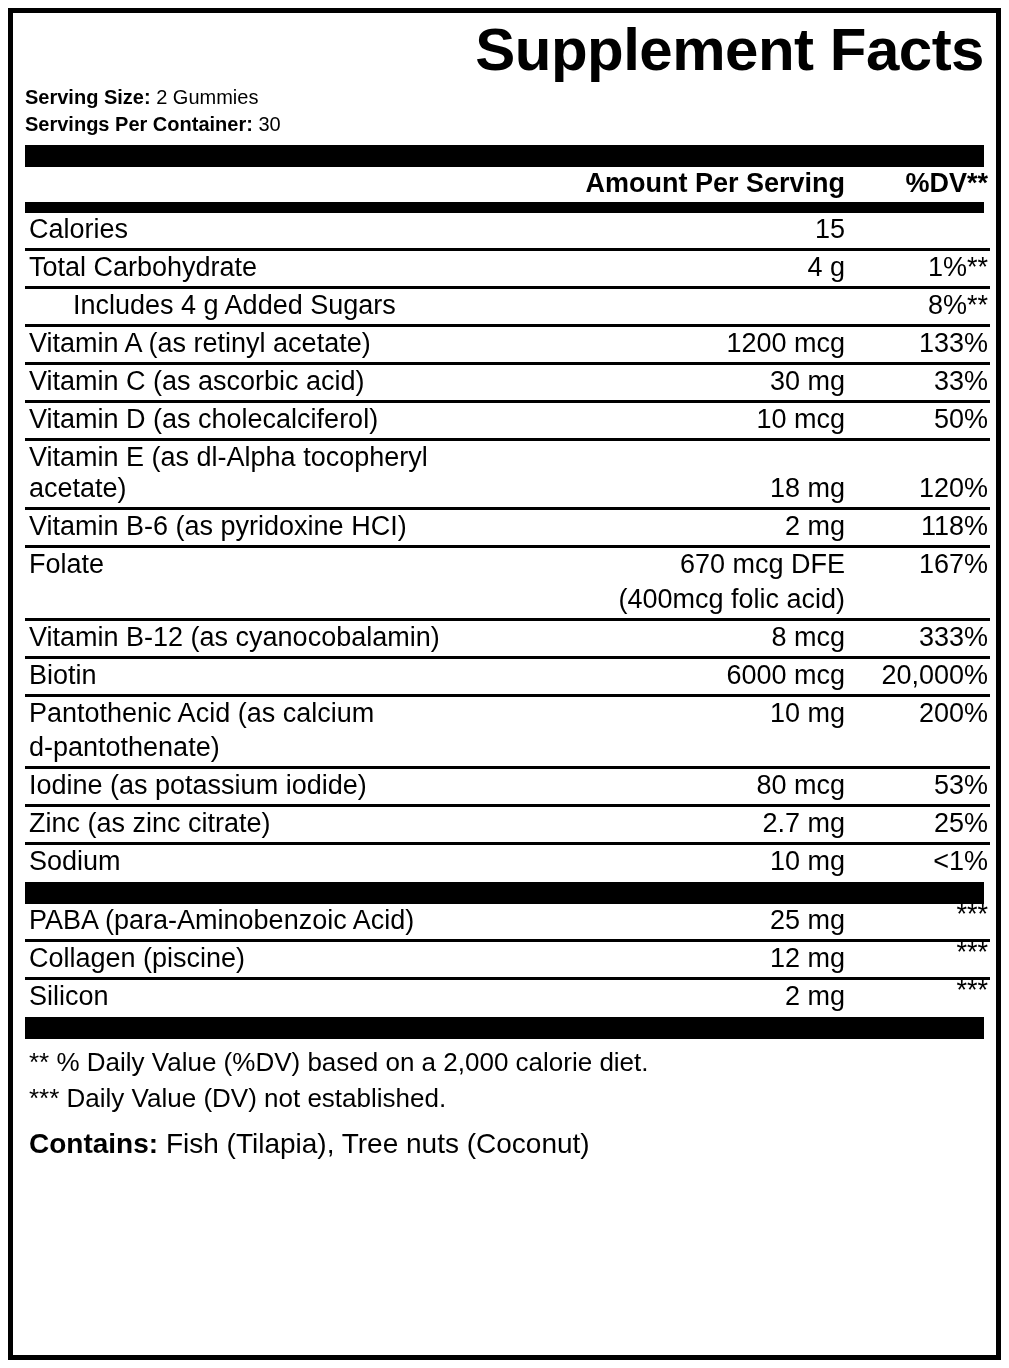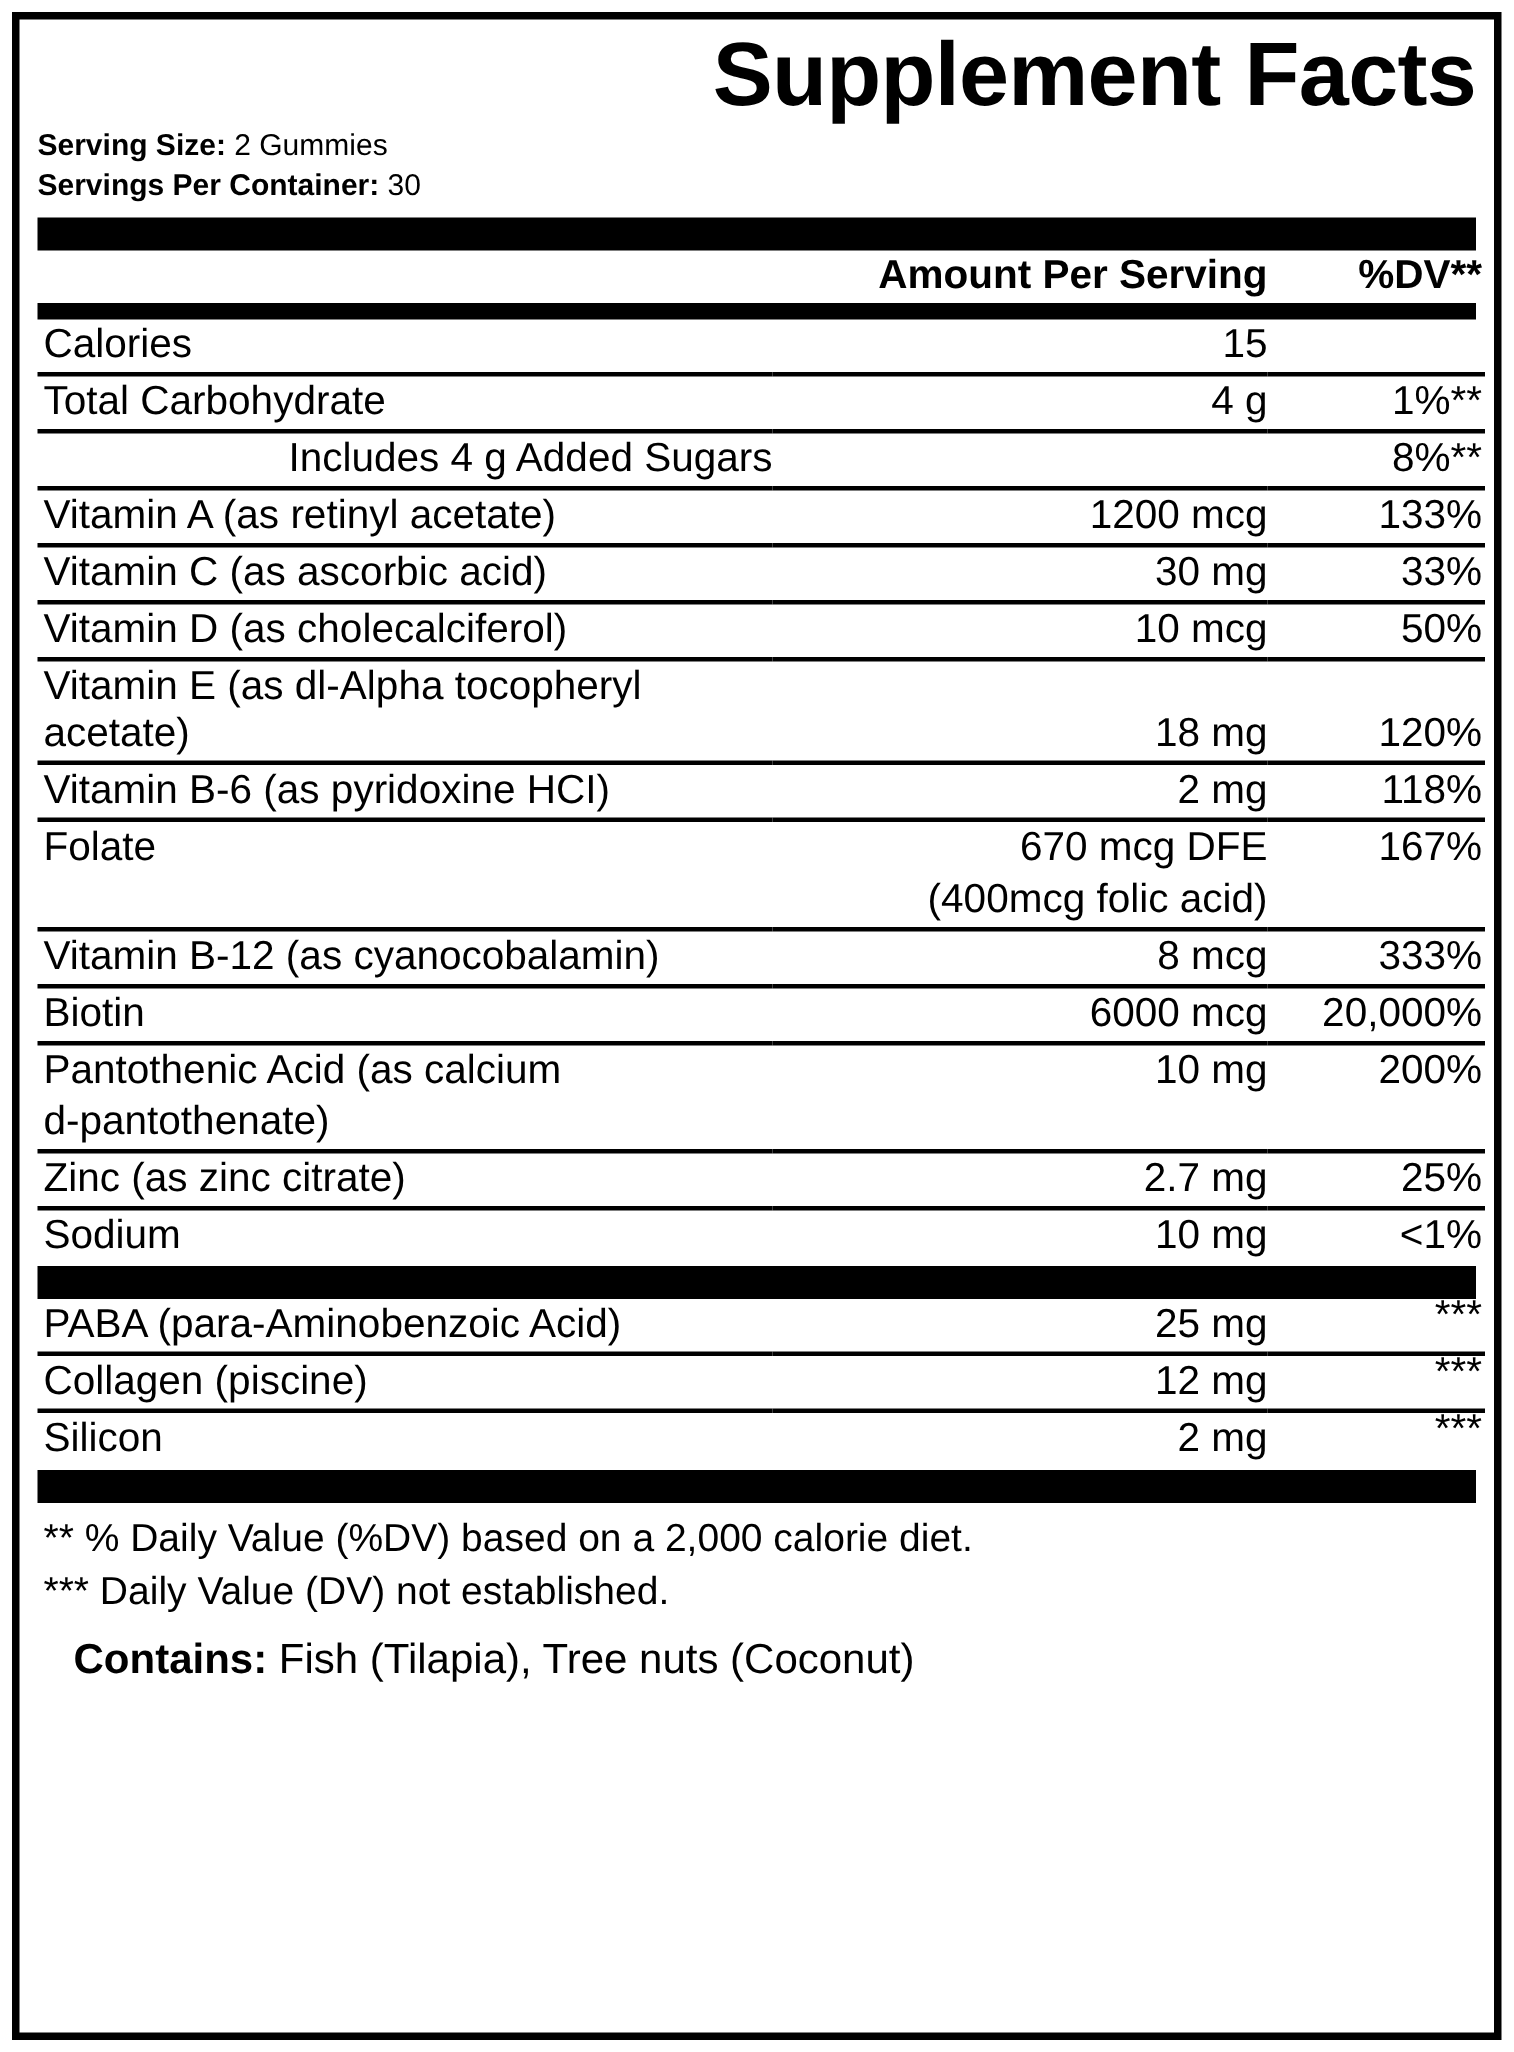--- a/index.html
+++ b/index.html
@@ -77,42 +77,41 @@
     margin-top: 16px;
   }
   tr.line td {
     border-bottom: 3px solid #000000;
     margin-left: 24px;
   }
   tr.noline td {
     border-bottom: none;
   }
   .indent1 { padding-left: 26px !important; }
-  .indent2 { padding-left: 48px !important; text-align: right; }
+  .indent2 { padding-left: 48px !important; }
   .star-sup {
     vertical-align: top;
     font-size: 27px;
     line-height: 1;
     display: inline-block;
     position: relative;
     top: -4px;
   }
   .second-line td {
     border-bottom: 3px solid #000000;
   }
   .footnotes {
     font-size: 26px;
     line-height: 1.35;
     padding: 6px 2px 0 4px;
   }
   .contains {
     font-size: 28px;
     line-height: 1.3;
     padding: 10px 2px 0 4px;
-    margin-left: 20px;
   }
   .contains b { font-weight: bold; }
 </style>
 </head>
 <body>
 
 <div class="page">
   <div class="panel">
 
     <div class="title">Supplement Facts</div>
@@ -216,20 +215,25 @@
           <td class="col-name">Pantothenic Acid (as calcium</td>
           <td class="col-amt">10 mg</td>
           <td class="col-dv">200%</td>
         </tr>
         <tr class="second-line">
           <td class="col-name">d-pantothenate)</td>
           <td class="col-amt"></td>
           <td class="col-dv"></td>
         </tr>
         <tr class="line">
+          <td class="col-name">Iodine (as potassium iodide)</td>
+          <td class="col-amt">80 mcg</td>
+          <td class="col-dv">53%</td>
+        </tr>
+        <tr class="line">
           <td class="col-name">Zinc (as zinc citrate)</td>
           <td class="col-amt">2.7 mg</td>
           <td class="col-dv">25%</td>
         </tr>
         <tr class="noline">
           <td class="col-name">Sodium</td>
           <td class="col-amt">10 mg</td>
           <td class="col-dv">&lt;1%</td>
         </tr>
       </tbody>

